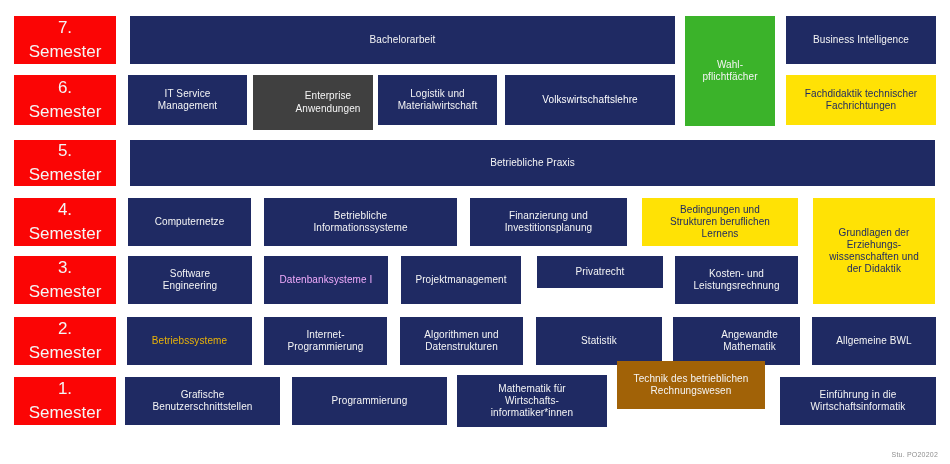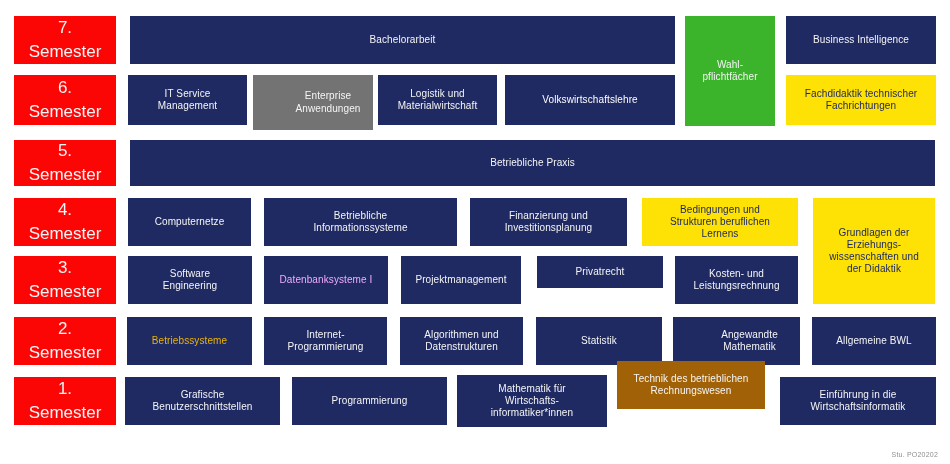--- a/index.html
+++ b/index.html
@@ -63,21 +63,21 @@
       <div class="box semester" style="left: 14px; top: 317px; width: 102px; height: 48px; background: rgb(251, 5, 5); color: rgb(245, 245, 245);">2.
 Semester</div>
       <div class="box semester" style="left: 14px; top: 377px; width: 102px; height: 48px; background: rgb(251, 5, 5); color: rgb(245, 245, 245);">1.
 Semester</div>
       <div class="box module" style="left: 130px; top: 16px; width: 545px; height: 48px; background: rgb(31, 42, 99); color: rgb(245, 245, 245);">Bachelorarbeit</div>
       <div class="box module" style="left: 685px; top: 16px; width: 90px; height: 110px; background: rgb(59, 179, 42); color: rgb(245, 245, 245);">Wahl-
 pflichtfächer</div>
       <div class="box module" style="left: 786px; top: 16px; width: 150px; height: 48px; background: rgb(31, 42, 99); color: rgb(245, 245, 245);">Business Intelligence</div>
       <div class="box module" style="left: 128px; top: 75px; width: 119px; height: 50px; background: rgb(31, 42, 99); color: rgb(245, 245, 245);">IT Service
 Management</div>
-      <div class="box module" style="left: 253px; top: 75px; width: 120px; height: 55px; background: #737373; color: rgb(245, 245, 245); padding-left: 32px;">Enterprise
+      <div class="box module" style="left: 253px; top: 75px; width: 120px; height: 55px; background: #404040; color: rgb(245, 245, 245); padding-left: 32px;">Enterprise
 Anwendungen</div>
       <div class="box module" style="left: 378px; top: 75px; width: 119px; height: 50px; background: rgb(31, 42, 99); color: rgb(245, 245, 245);">Logistik und
 Materialwirtschaft</div>
       <div class="box module" style="left: 505px; top: 75px; width: 170px; height: 50px; background: rgb(31, 42, 99); color: #ffffff;">Volkswirtschaftslehre</div>
       <div class="box module" style="left: 786px; top: 75px; width: 150px; height: 50px; background: rgb(255, 226, 5); color: rgb(31, 42, 99);">Fachdidaktik technischer
 Fachrichtungen</div>
       <div class="box module" style="left: 130px; top: 140px; width: 805px; height: 46px; background: rgb(31, 42, 99); color: rgb(245, 245, 245);">Betriebliche Praxis</div>
       <div class="box module" style="left: 128px; top: 198px; width: 123px; height: 48px; background: rgb(31, 42, 99); color: rgb(245, 245, 245);">Computernetze</div>
       <div class="box module" style="left: 264px; top: 198px; width: 193px; height: 48px; background: rgb(31, 42, 99); color: rgb(245, 245, 245);">Betriebliche
 Informationssysteme</div>

